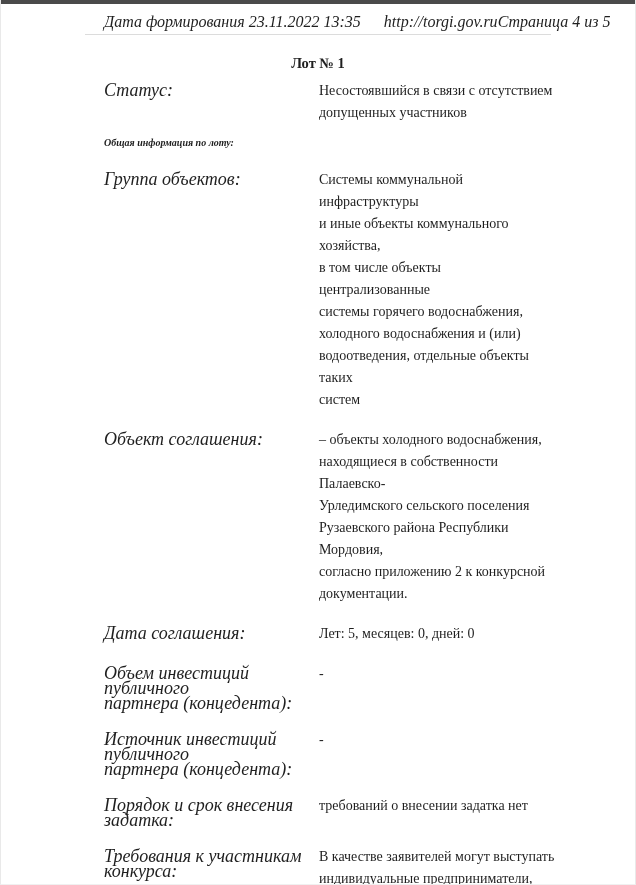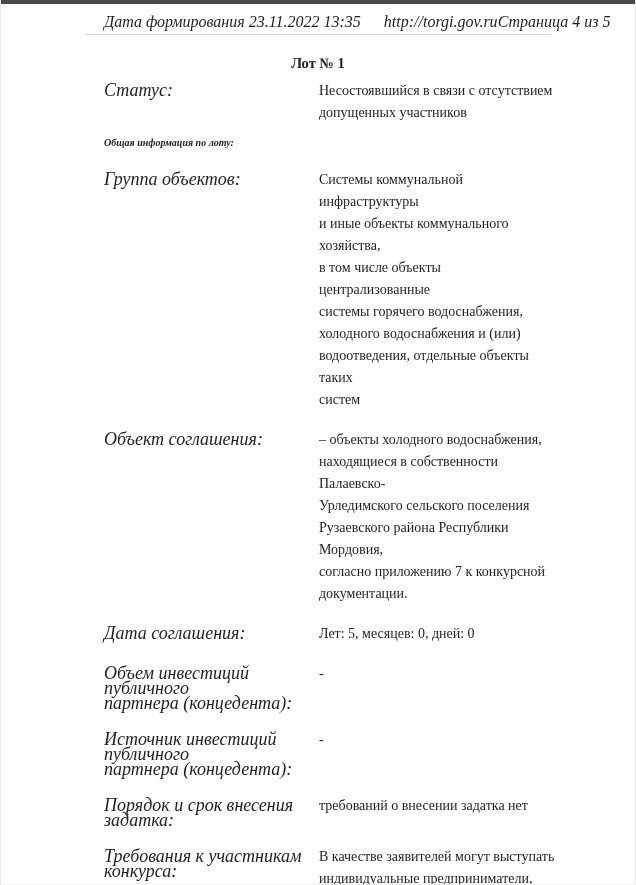--- a/index.html
+++ b/index.html
@@ -115,21 +115,21 @@
 водоотведения, отдельные объекты таких
 систем</div>
     </div>
 
     <div class="row">
       <div class="label">Объект соглашения:</div>
       <div class="value">– объекты холодного водоснабжения,
 находящиеся в собственности Палаевско-
 Урледимского сельского поселения
 Рузаевского района Республики Мордовия,
-согласно приложению 7 к конкурсной
+согласно приложению 2 к конкурсной
 документации.</div>
     </div>
 
     <div class="row">
       <div class="label">Дата соглашения:</div>
       <div class="value">Лет: 5, месяцев: 0, дней: 0</div>
     </div>
 
     <div class="row">
       <div class="label">Объем инвестиций публичного

